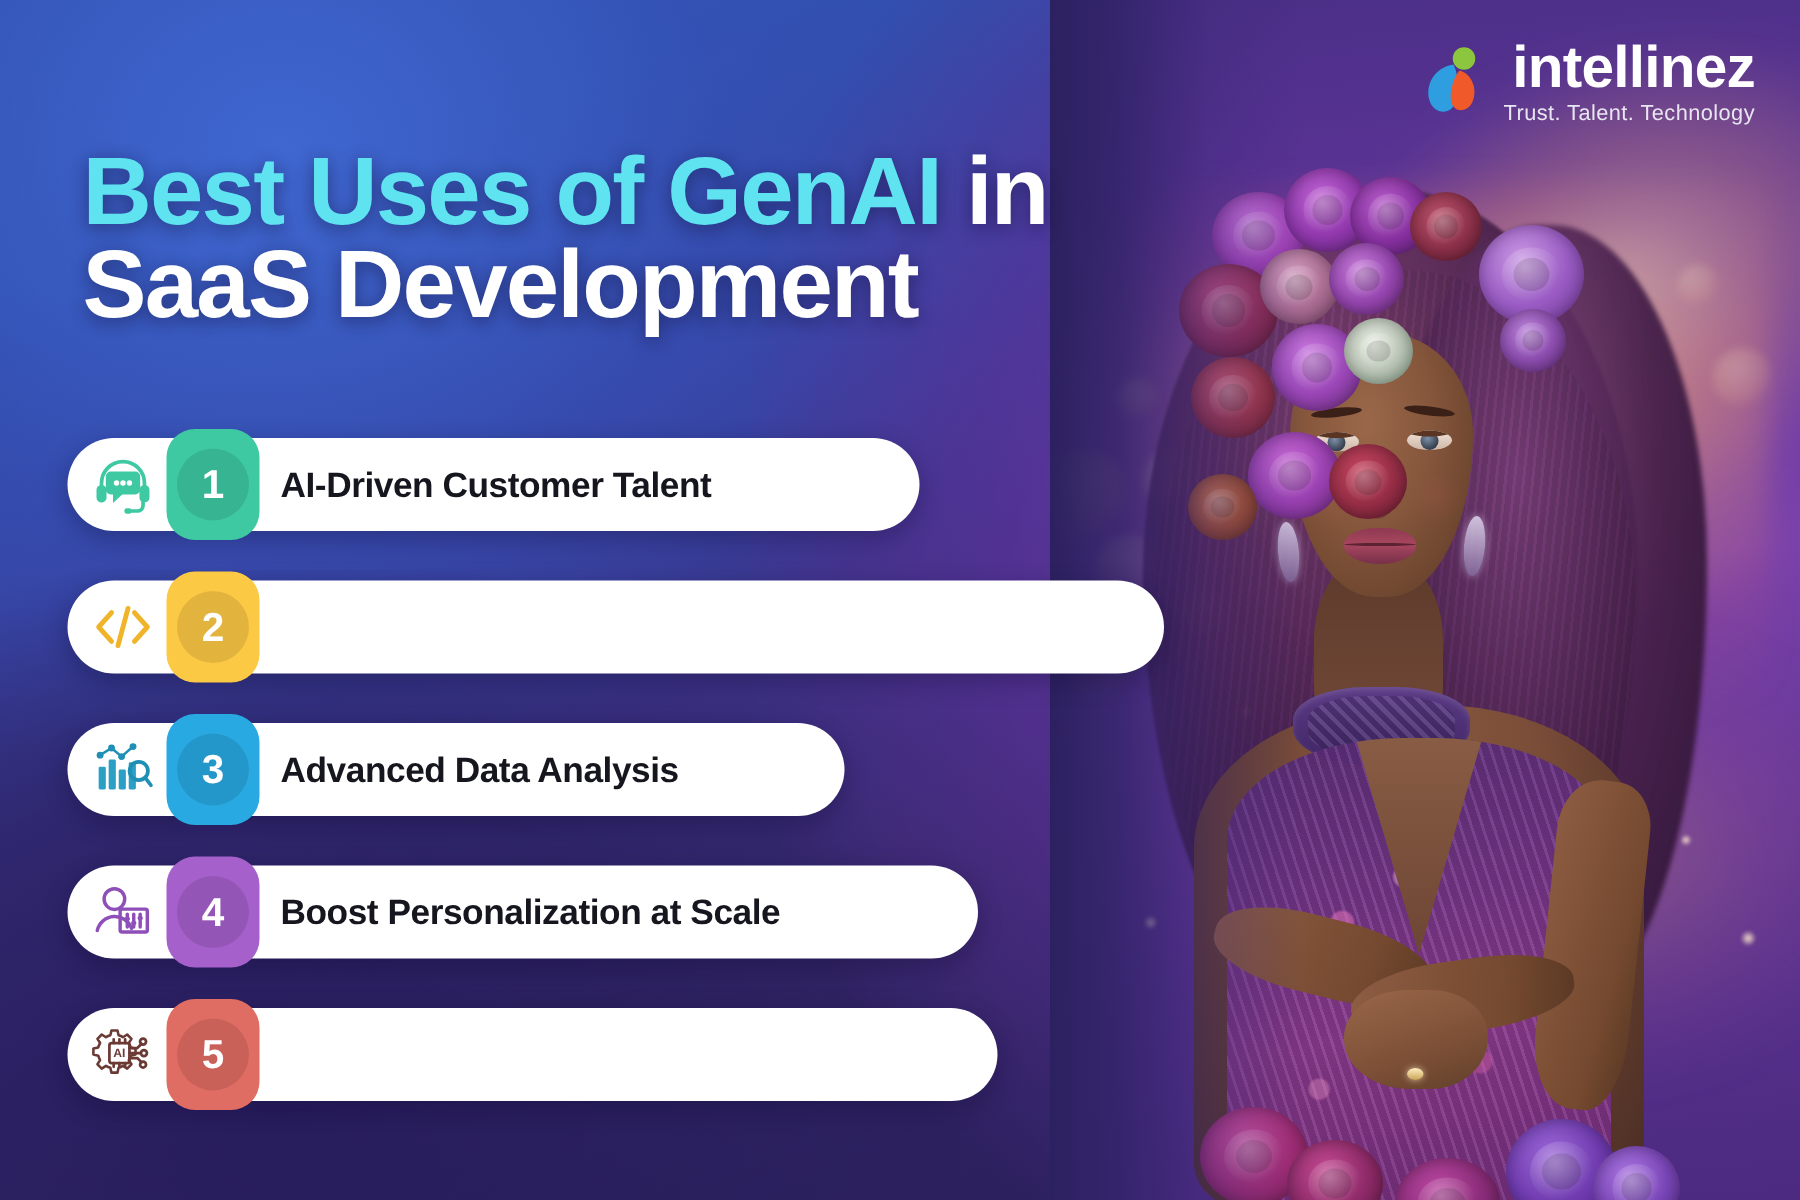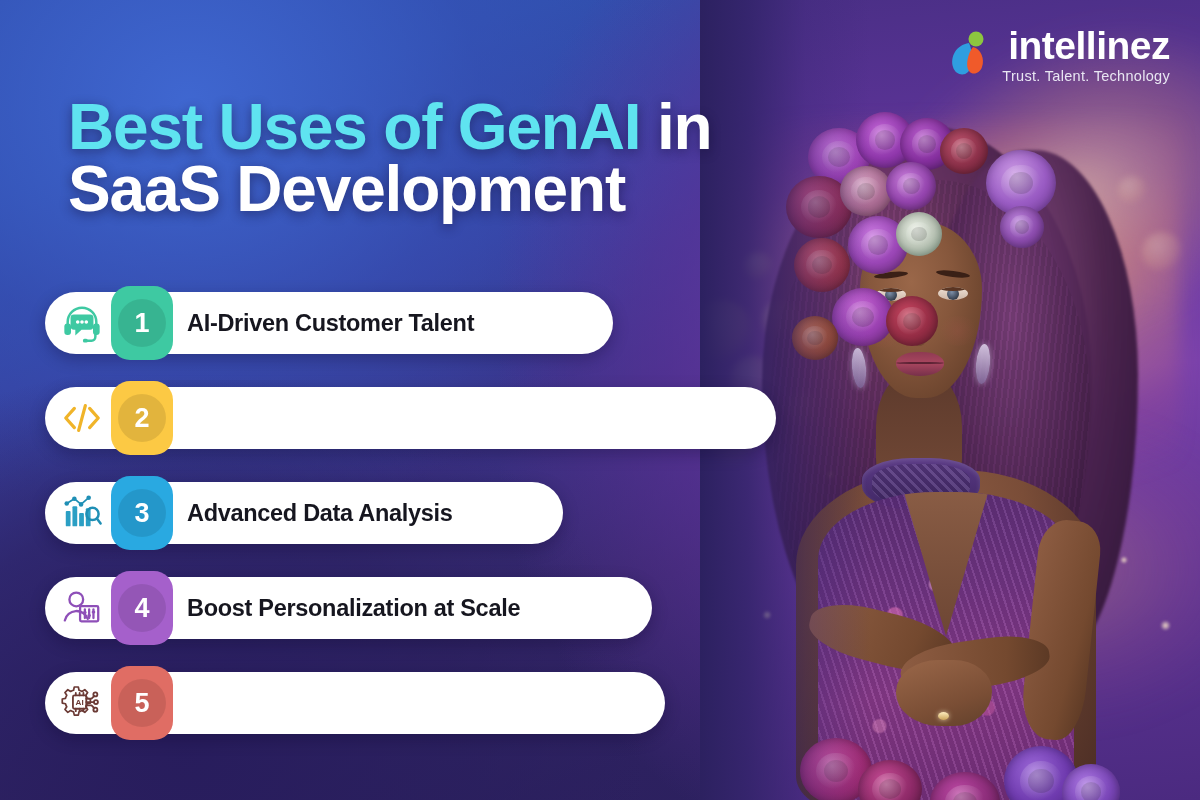--- a/index.html
+++ b/index.html
@@ -287,21 +287,21 @@
     font-size:39px; font-weight:700; color:#ffffff;
     letter-spacing:-0.5px; line-height:1; font-family:"Liberation Sans", sans-serif;
   }
   .logo-tag {
     font-size:14.5px; color:#e8e6f2; letter-spacing:.3px;
     margin-top:3px; font-family:"Liberation Sans", sans-serif;
   }
 
   
   #headline {
-    position:absolute; left:68px; top:96px; z-index:30;
+    position:absolute; left:55px; top:96px; z-index:30;
     line-height:0.97;
   }
   .h-line {
     font-size:64px; font-weight:800; letter-spacing:-1.2px;
     font-family:"Liberation Sans", sans-serif;
     text-shadow:0 3px 12px rgba(16,10,48,.48);
     white-space:nowrap;
   }
   .h-cyan { color:#5fe3f0; }
   .h-white { color:#ffffff; }

